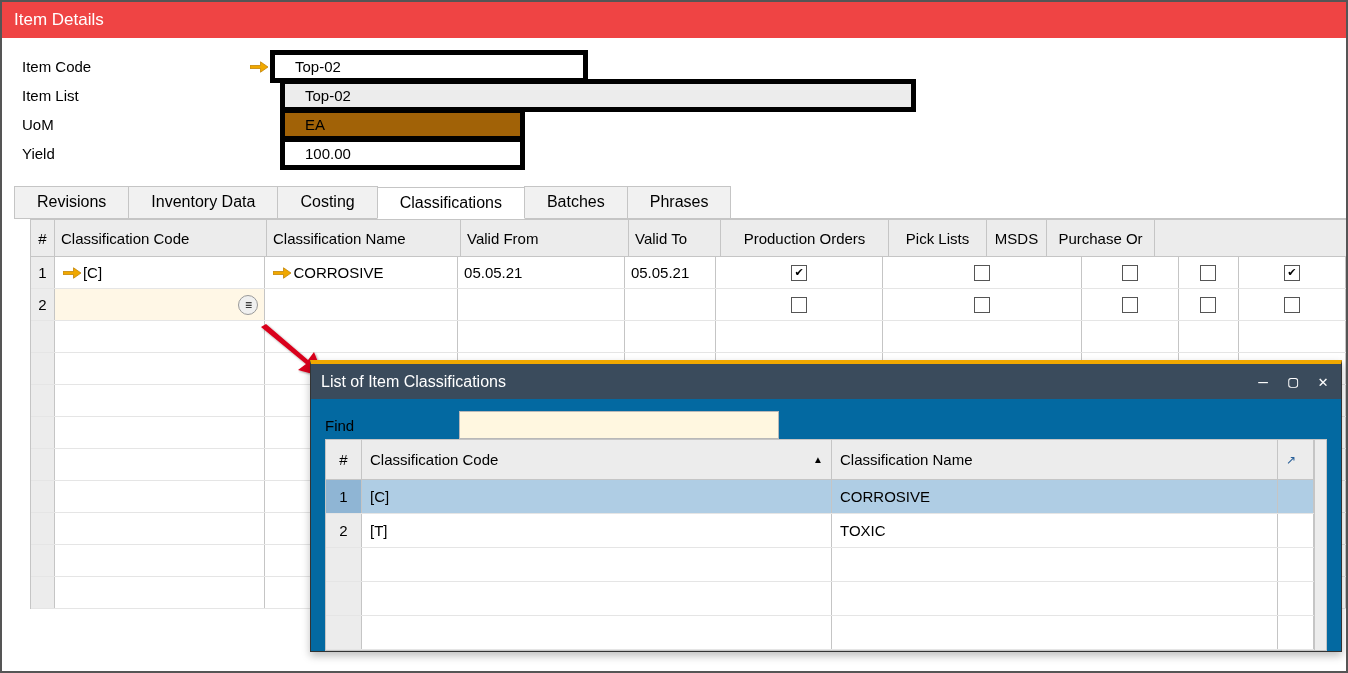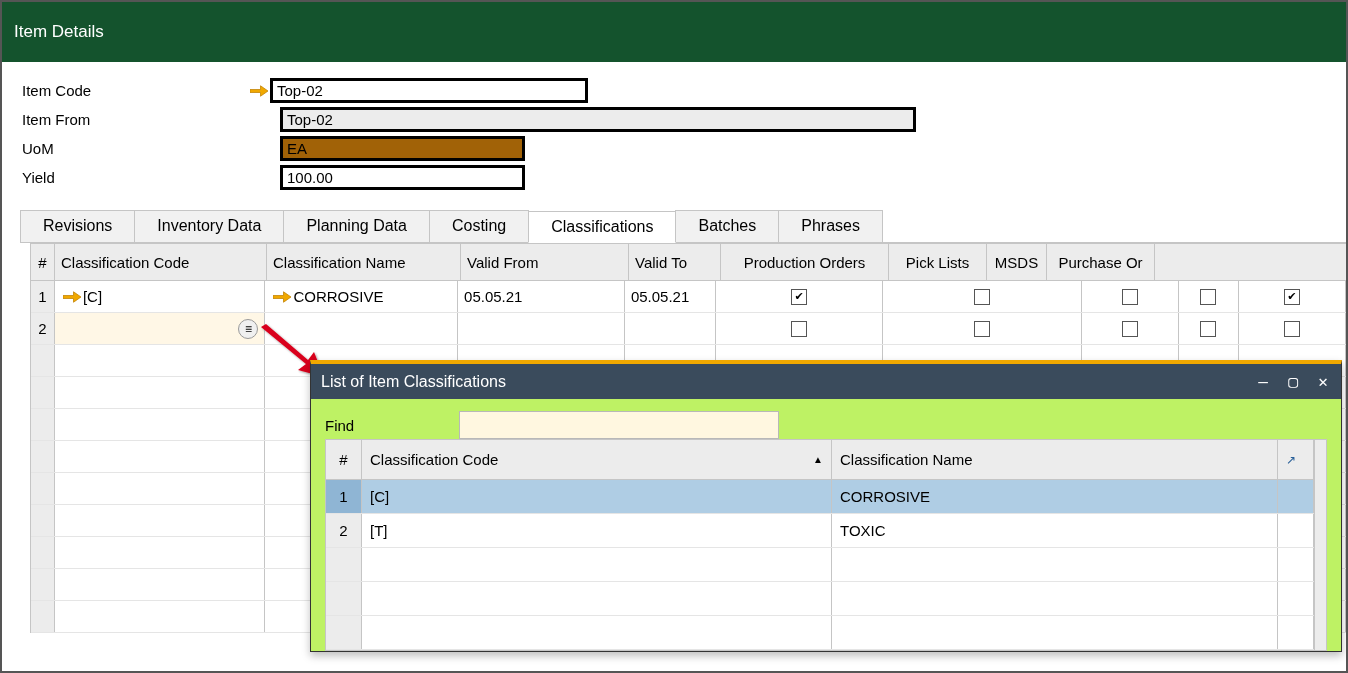--- a/index.html
+++ b/index.html
@@ -7,23 +7,23 @@
     font-family: Arial, sans-serif;
     font-size: 15px;
     background: #ffffff;
     width: 1348px;
     height: 673px;
     overflow: hidden;
     position: relative;
     border: 2px solid #555;
   }
   .title-bar {
-    background: #14532d;
+    background: #ef4444;
     color: #fff;
-    padding: 20px 12px;
+    padding: 8px 12px;
     font-size: 17px;
   }
   .header-area {
     padding: 14px 18px 8px 18px;
   }
   .field-row {
     display: flex;
     align-items: center;
     height: 29px;
   }
@@ -36,35 +36,35 @@
     height: 22px;
     display: inline-flex;
     align-items: center;
     justify-content: center;
   }
   .arrow-svg {
     width: 18px;
     height: 14px;
   }
   .field-input {
-    border: 3px solid #000000;
-    height: 25px;
-    padding: 2px 4px;
+    border: 5px solid #000000;
+    height: 33px;
+    padding: 2px 20px;
     font-size: 15px;
     background: #fff;
   }
   .field-input.wide { width: 318px; }
   .field-input.mid { width: 245px; }
   .field-input.readonly { background: #a16207; }
   .field-input.readonly-wide { background: #ececec; width: 636px; }
 
   .spacer-arrow { width: 32px; display:inline-block;}
 
   .tabs-wrap {
-    margin: 10px 0 0 18px;
+    margin: 10px 0 0 12px;
     display: flex;
     border-bottom: 1px solid #c5c5c5;
   }
   .tab {
     border: 1px solid #c5c5c5;
     border-bottom: none;
     padding: 6px 22px;
     background: #f1f1f1;
     margin-right: -1px;
     font-size: 16px;
@@ -142,21 +142,21 @@
   }
 
   
   .popup {
     position: absolute;
     left: 308px;
     top: 358px;
     width: 1032px;
     border: 1px solid #333;
     border-top: 4px solid #f0a800;
-    background: #bef264;
+    background: #0369a1;
     box-shadow: 0 4px 8px rgba(0,0,0,0.25);
   }
   .popup-title {
     background: #3a4b5c;
     color: #fff;
     padding: 8px 10px;
     display: flex;
     align-items: center;
     font-size: 16px;
   }
@@ -216,21 +216,21 @@
     <span class="field-label">Item Code</span>
     <span class="arrow-btn">
       <svg class="arrow-svg" viewBox="0 0 24 16">
           <path d="M0 6 L14 6 L14 1 L24 8 L14 15 L14 10 L0 10 Z" fill="#f0a800" stroke="#c08000" stroke-width="1"></path>
         </svg>
     </span>
     <input class="field-input wide" value="Top-02" style="">
   </div>
 
   <div class="field-row">
-    <span class="field-label">Item From</span>
+    <span class="field-label">Item List</span>
     <span class="spacer-arrow"></span>
     <input class="field-input readonly-wide" readonly="" value="Top-02" style="">
   </div>
 
   <div class="field-row">
     <span class="field-label">UoM</span>
     <span class="spacer-arrow"></span>
     <input class="field-input readonly mid" readonly="" value="EA" style="">
   </div>
 
@@ -238,21 +238,20 @@
     <span class="field-label">Yield</span>
     <span class="spacer-arrow"></span>
     <input class="field-input mid" value="100.00" style="">
   </div>
 
 </div>
 
 <div class="tabs-wrap">
   <div class="tab">Revisions</div>
   <div class="tab">Inventory Data</div>
-  <div class="tab">Planning Data</div>
   <div class="tab">Costing</div>
   <div class="tab active">Classifications</div>
   <div class="tab">Batches</div>
   <div class="tab">Phrases</div>
 </div>
 
 <div class="grid">
   <div class="grid-header">
     <div class="gh col-num">#</div>
     <div class="gh col-code">Classification Code</div>

